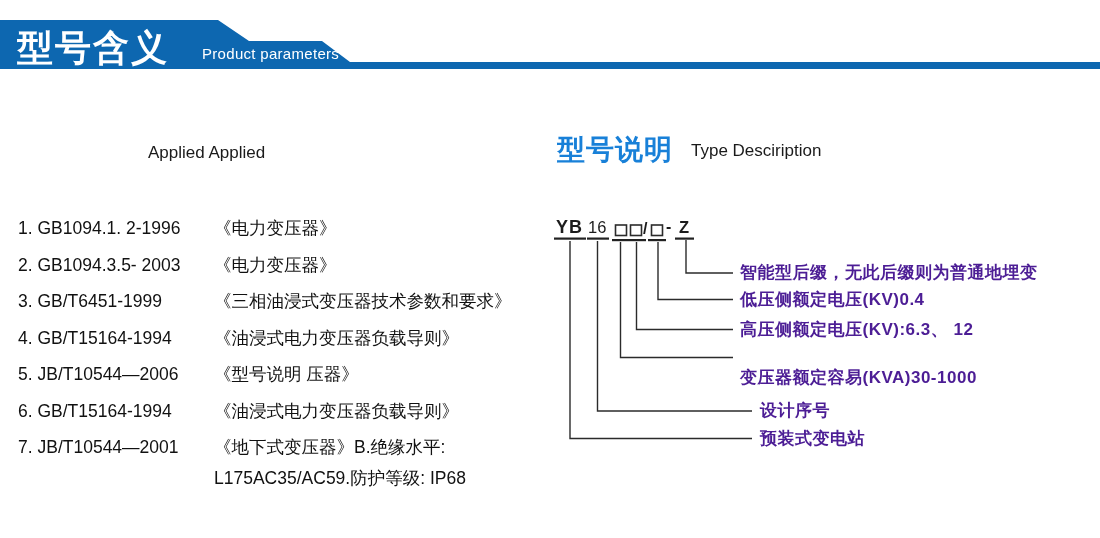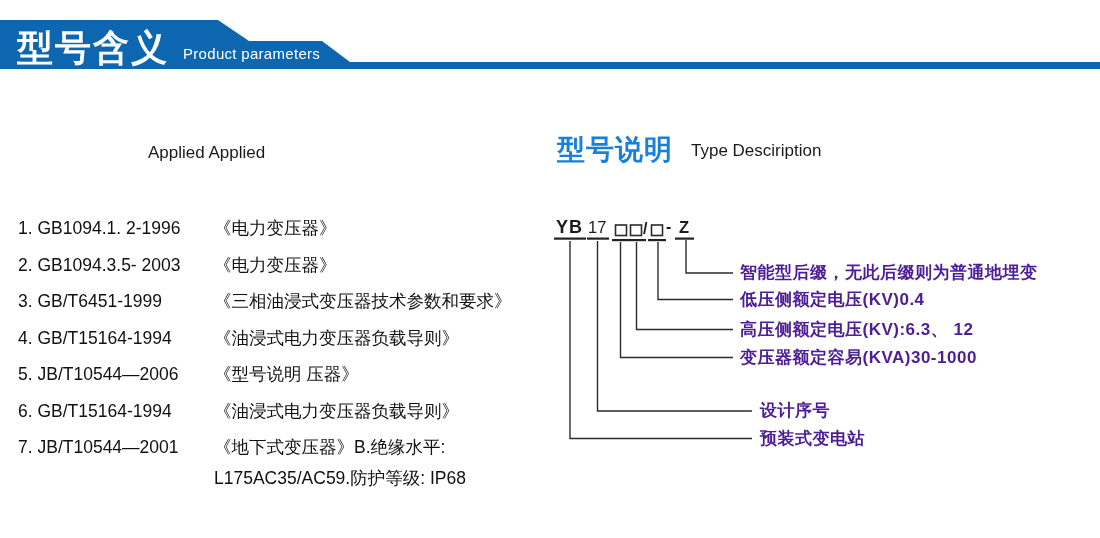--- a/index.html
+++ b/index.html
@@ -14,21 +14,21 @@
   svg{display:block;}
 
   
   .banner-svg{position:absolute;left:0;top:0;}
   .banner-title{
     position:absolute;left:17px;top:24px;
     font-size:36px;font-weight:bold;color:#ffffff;letter-spacing:2px;
     white-space:nowrap;
   }
   .banner-subtitle{
-    position:absolute;left:183px;top:45px;
+    position:absolute;left:202px;top:45px;
     font-size:15px;color:#ffffff;letter-spacing:0.3px;
     white-space:nowrap;
   }
 
   
   .h-cn{
     position:absolute;
     font-size:28px;font-weight:bold;color:#1880d8;
     letter-spacing:1px;white-space:nowrap;
   }
@@ -61,21 +61,21 @@
   .tok-z{left:679px;top:219px;font-size:16.5px;font-weight:bold;}
 
   .dlabel{
     position:absolute;
     font-size:17px;font-weight:bold;color:#4c1d95;
     letter-spacing:0.5px;line-height:20px;white-space:nowrap;
   }
   .dlabel.l0{left:740px;top:263px;}
   .dlabel.l1{left:740px;top:290px;}
   .dlabel.l2{left:740px;top:320px;}
-  .dlabel.l3{left:740px;top:348px;}
+  .dlabel.l3{left:740px;top:368px;}
   .dlabel.l4{left:760px;top:401px;}
   .dlabel.l5{left:760px;top:429px;}
 </style>
 </head>
 <body>
 
 <div class="page">
 
   <svg class="banner-svg" width="1100" height="80">
     <polygon points="0,20 218,20 249,41 322,41 350,62 1100,62 1100,69 0,69" fill="#0d67b0"></polygon>
@@ -139,21 +139,21 @@
       <polyline points="570,241 570,438.5 752,438.5"></polyline>
       <polyline points="597.5,241 597.5,411 752,411"></polyline>
       <polyline points="620.5,242 620.5,357.5 733,357.5"></polyline>
       <polyline points="636.5,242 636.5,329.5 733,329.5"></polyline>
       <polyline points="658,242 658,299.5 733,299.5"></polyline>
       <polyline points="686,240 686,273 733,273"></polyline>
     </g>
   </svg>
 
   <span class="tok tok-yb">YB</span>
-  <span class="tok tok-serial">17</span>
+  <span class="tok tok-serial">16</span>
   <span class="tok tok-slash">/</span>
   <span class="tok tok-dash">-</span>
   <span class="tok tok-z">Z</span>
 
   <div class="dlabel l0">智能型后缀，无此后缀则为普通地埋变</div>
   <div class="dlabel l1">低压侧额定电压(KV)0.4</div>
   <div class="dlabel l2">高压侧额定电压(KV):6.3、 12</div>
   <div class="dlabel l3">变压器额定容易(KVA)30-1000</div>
   <div class="dlabel l4">设计序号</div>
   <div class="dlabel l5">预装式变电站</div>

